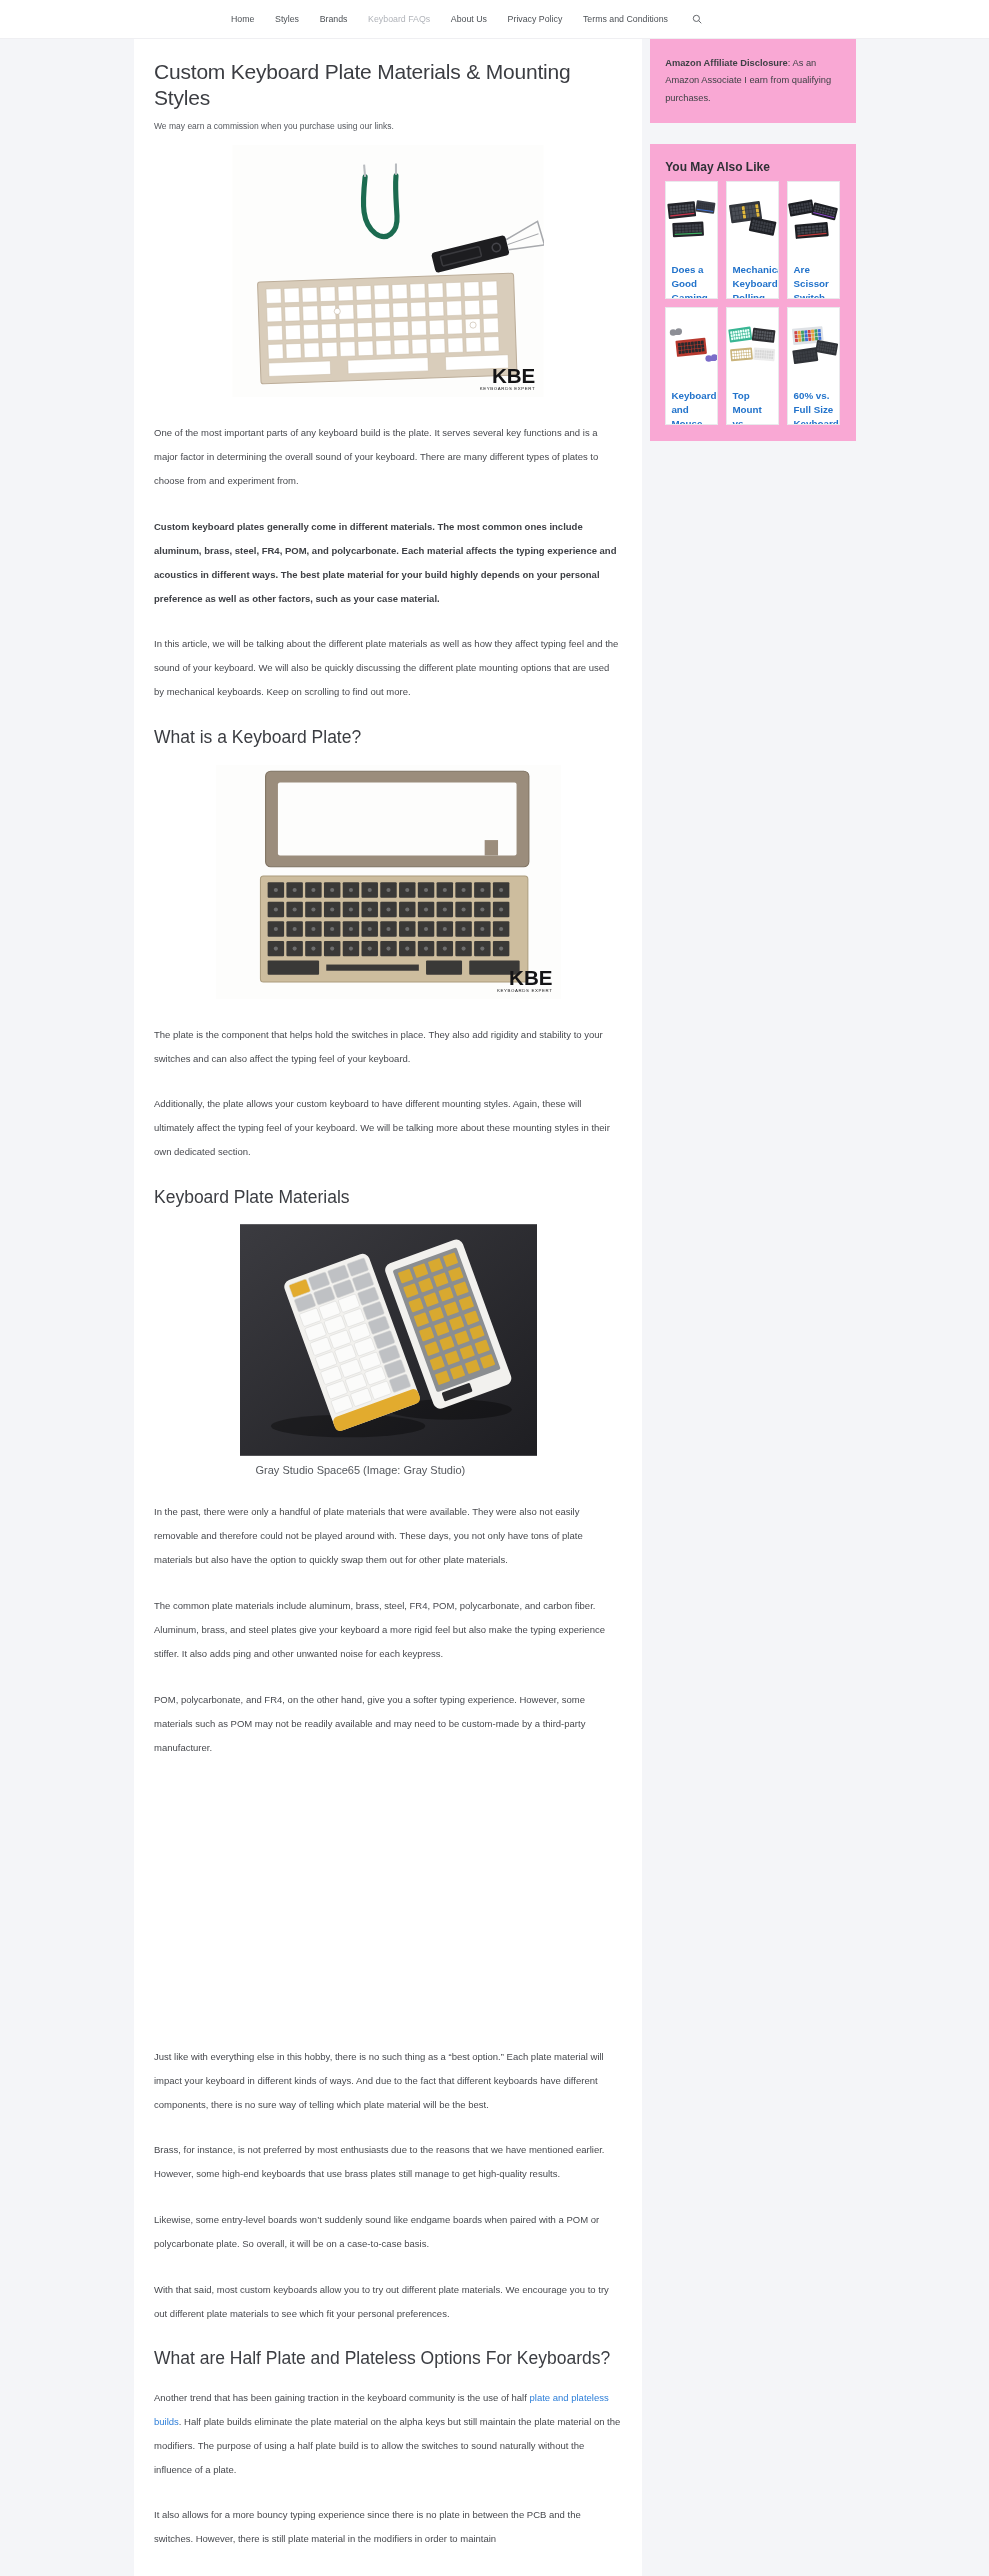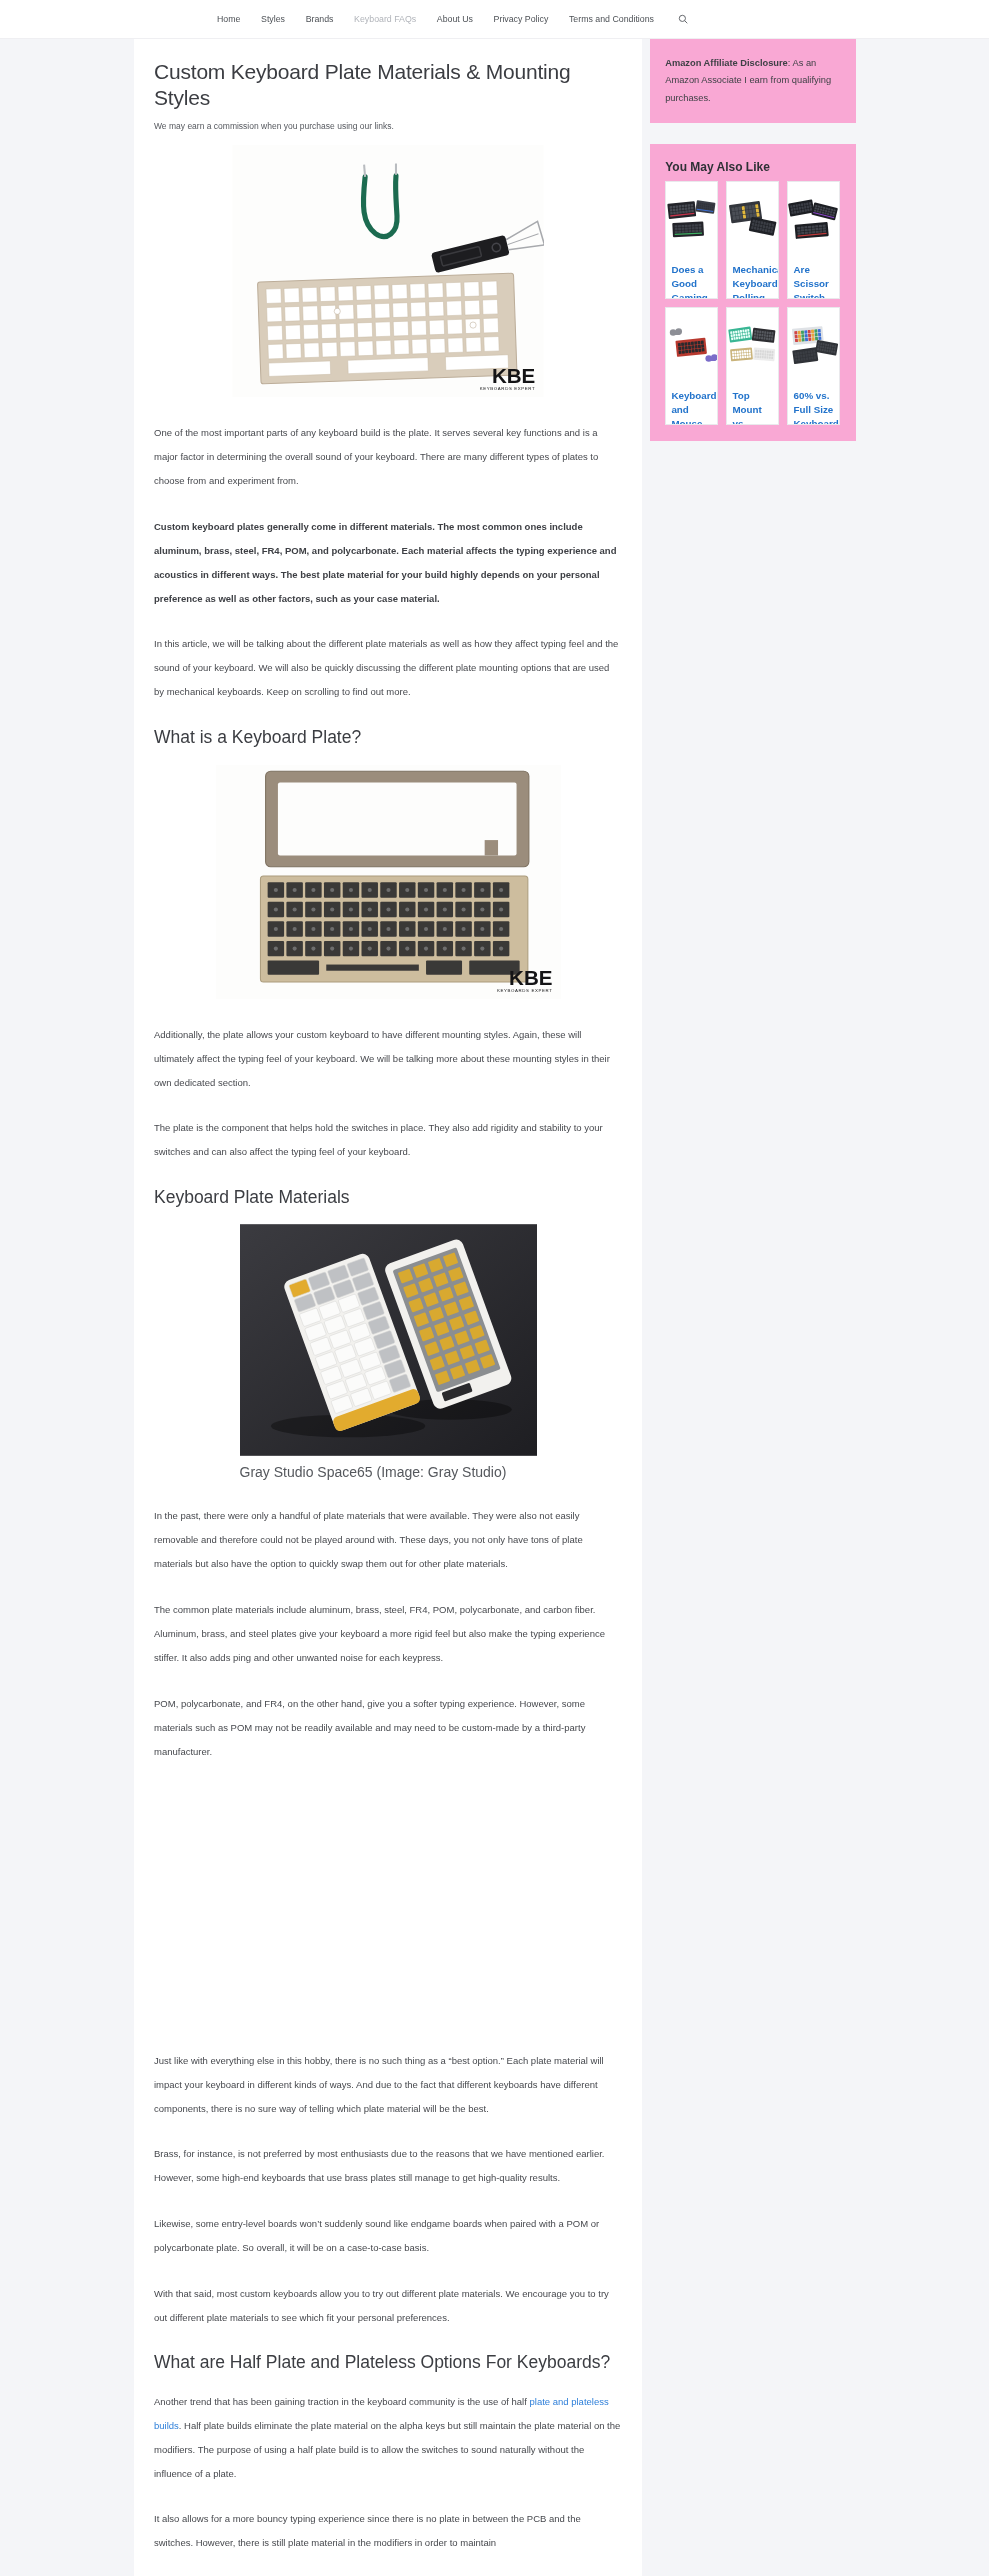--- a/index.html
+++ b/index.html
@@ -1,20 +1,20 @@
 <!DOCTYPE html>
 <html style="font-size:8.2px"><head>
 <meta charset="utf-8">
 <style>
   html,body{margin:0;padding:0;}
   body{width:989px;background:#f4f5f8;font-family:"Liberation Sans",sans-serif;color:#47494e;}
   a{text-decoration:none;cursor:pointer;}
   
   .hdr{background:#fff;height:38px;border-bottom:0.5px solid #efeff2;position:relative;}
-  .nav{position:absolute;left:217px;top:0;height:38px;display:flex;align-items:center;gap:20.6px;}
+  .nav{position:absolute;left:231px;top:0;height:38px;display:flex;align-items:center;gap:20.6px;}
   .nav a{font-size:8.8px;color:#4d5156;}
   .nav a.active{color:#b1b4ba;}
   .nav .sicon{display:flex;align-items:center;margin-left:3.1px;}
   
   .wrap{display:flex;align-items:flex-start;margin-left:134px;width:722px;gap:7.7px;}
   .col-main{width:468px;background:#fff;padding:13.4px 20px 31px 20px;}
   .col-side{width:206px;display:flex;flex-direction:column;}
   .widget{background:#f9a8d4;padding:15.5px 15.5px;margin-bottom:21.6px;}
   .widget .b{font-weight:bold;}
   .widget.disc{font-size:9.3px;line-height:17.5px;color:#3f4146;}
@@ -25,21 +25,21 @@
   .scard .t{display:block;padding:4.1px 5.2px 6.2px;font-size:9.8px;line-height:14px;font-weight:bold;color:#2273cb;height:29px;overflow:hidden;}
   
   h1{font-size:21px;line-height:26px;font-weight:500;color:#3b3d42;margin:6.2px 0 10.3px;letter-spacing:-0.2px;}
   .meta{font-size:8.5px;color:#55585e;margin:0 0 14.4px;}
   #flow p{font-size:9.5px;line-height:24px;margin:0 0 21.6px;color:#47494e;}
   #flow p.pb{font-weight:bold;color:#3d3f44;}
   #flow a.lnk{color:#2e7fd9;}
   h2{font-size:17.5px;line-height:23px;font-weight:500;color:#3b3d42;margin:4.1px 0 15.5px;}
   figure{margin:2.1px auto 24px;display:table;}
   figure svg{display:block;}
-  figcaption{font-size:14px;color:#55585d;margin-top:8.2px;}
+  figcaption{font-size:11px;color:#55585d;margin-top:8.2px;margin-left:16px;}
   .embed{width:100%;margin:0 0 21.6px;background:#fff;}
 </style>
 </head>
 <body>
 
 <header class="hdr">
   <nav class="nav">
     <span id="navlinks" style="display:flex;gap:20.6px;">
         <a>Home</a>
         <a>Styles</a>
@@ -256,22 +256,22 @@
             <rect x="538" y="342" width="32" height="30" rx="2" fill="#3a3937"></rect>
             <circle cx="554" cy="357" r="4" fill="#6e6e6e"></circle>
             <rect x="100" y="380" width="100" height="28" rx="2" fill="#3a3937"></rect>
             <rect x="214" y="388" width="180" height="12" fill="#3a3937"></rect>
             <rect x="408" y="380" width="70" height="28" rx="2" fill="#3a3937"></rect>
             <rect x="492" y="380" width="98" height="28" rx="2" fill="#3a3937"></rect>
             <text x="654" y="427" text-anchor="end" font-family="Liberation Sans, sans-serif" font-size="40" font-weight="bold" fill="#141416">KBE</text>
             <text x="654" y="441" text-anchor="end" font-family="Liberation Sans, sans-serif" font-size="8.5" letter-spacing="1.2" fill="#141416">KEYBOARDS EXPERT</text>
           </svg>
         </figure>
+        <p><span>The plate is the component that helps hold the switches in place. They also add rigidity and stability to your switches and can also affect the typing feel of your keyboard.</span></p>
         <p><span>Additionally, the plate allows your custom keyboard to have different mounting styles. Again, these will ultimately affect the typing feel of your keyboard. We will be talking more about these mounting styles in their own dedicated section.</span></p>
-        <p><span>The plate is the component that helps hold the switches in place. They also add rigidity and stability to your switches and can also affect the typing feel of your keyboard.</span></p>
         <h2>Keyboard Plate Materials</h2>
         <figure>
           <svg width="297" height="232" viewBox="0 0 577 450">
             <defs>
               <linearGradient id="dk" x1="0" y1="0" x2="1" y2="1">
                 <stop offset="0" stop-color="#3b3b40"></stop>
                 <stop offset="1" stop-color="#1e1e22"></stop>
               </linearGradient>
             </defs>
             <rect width="577" height="450" fill="url(#dk)"></rect>

